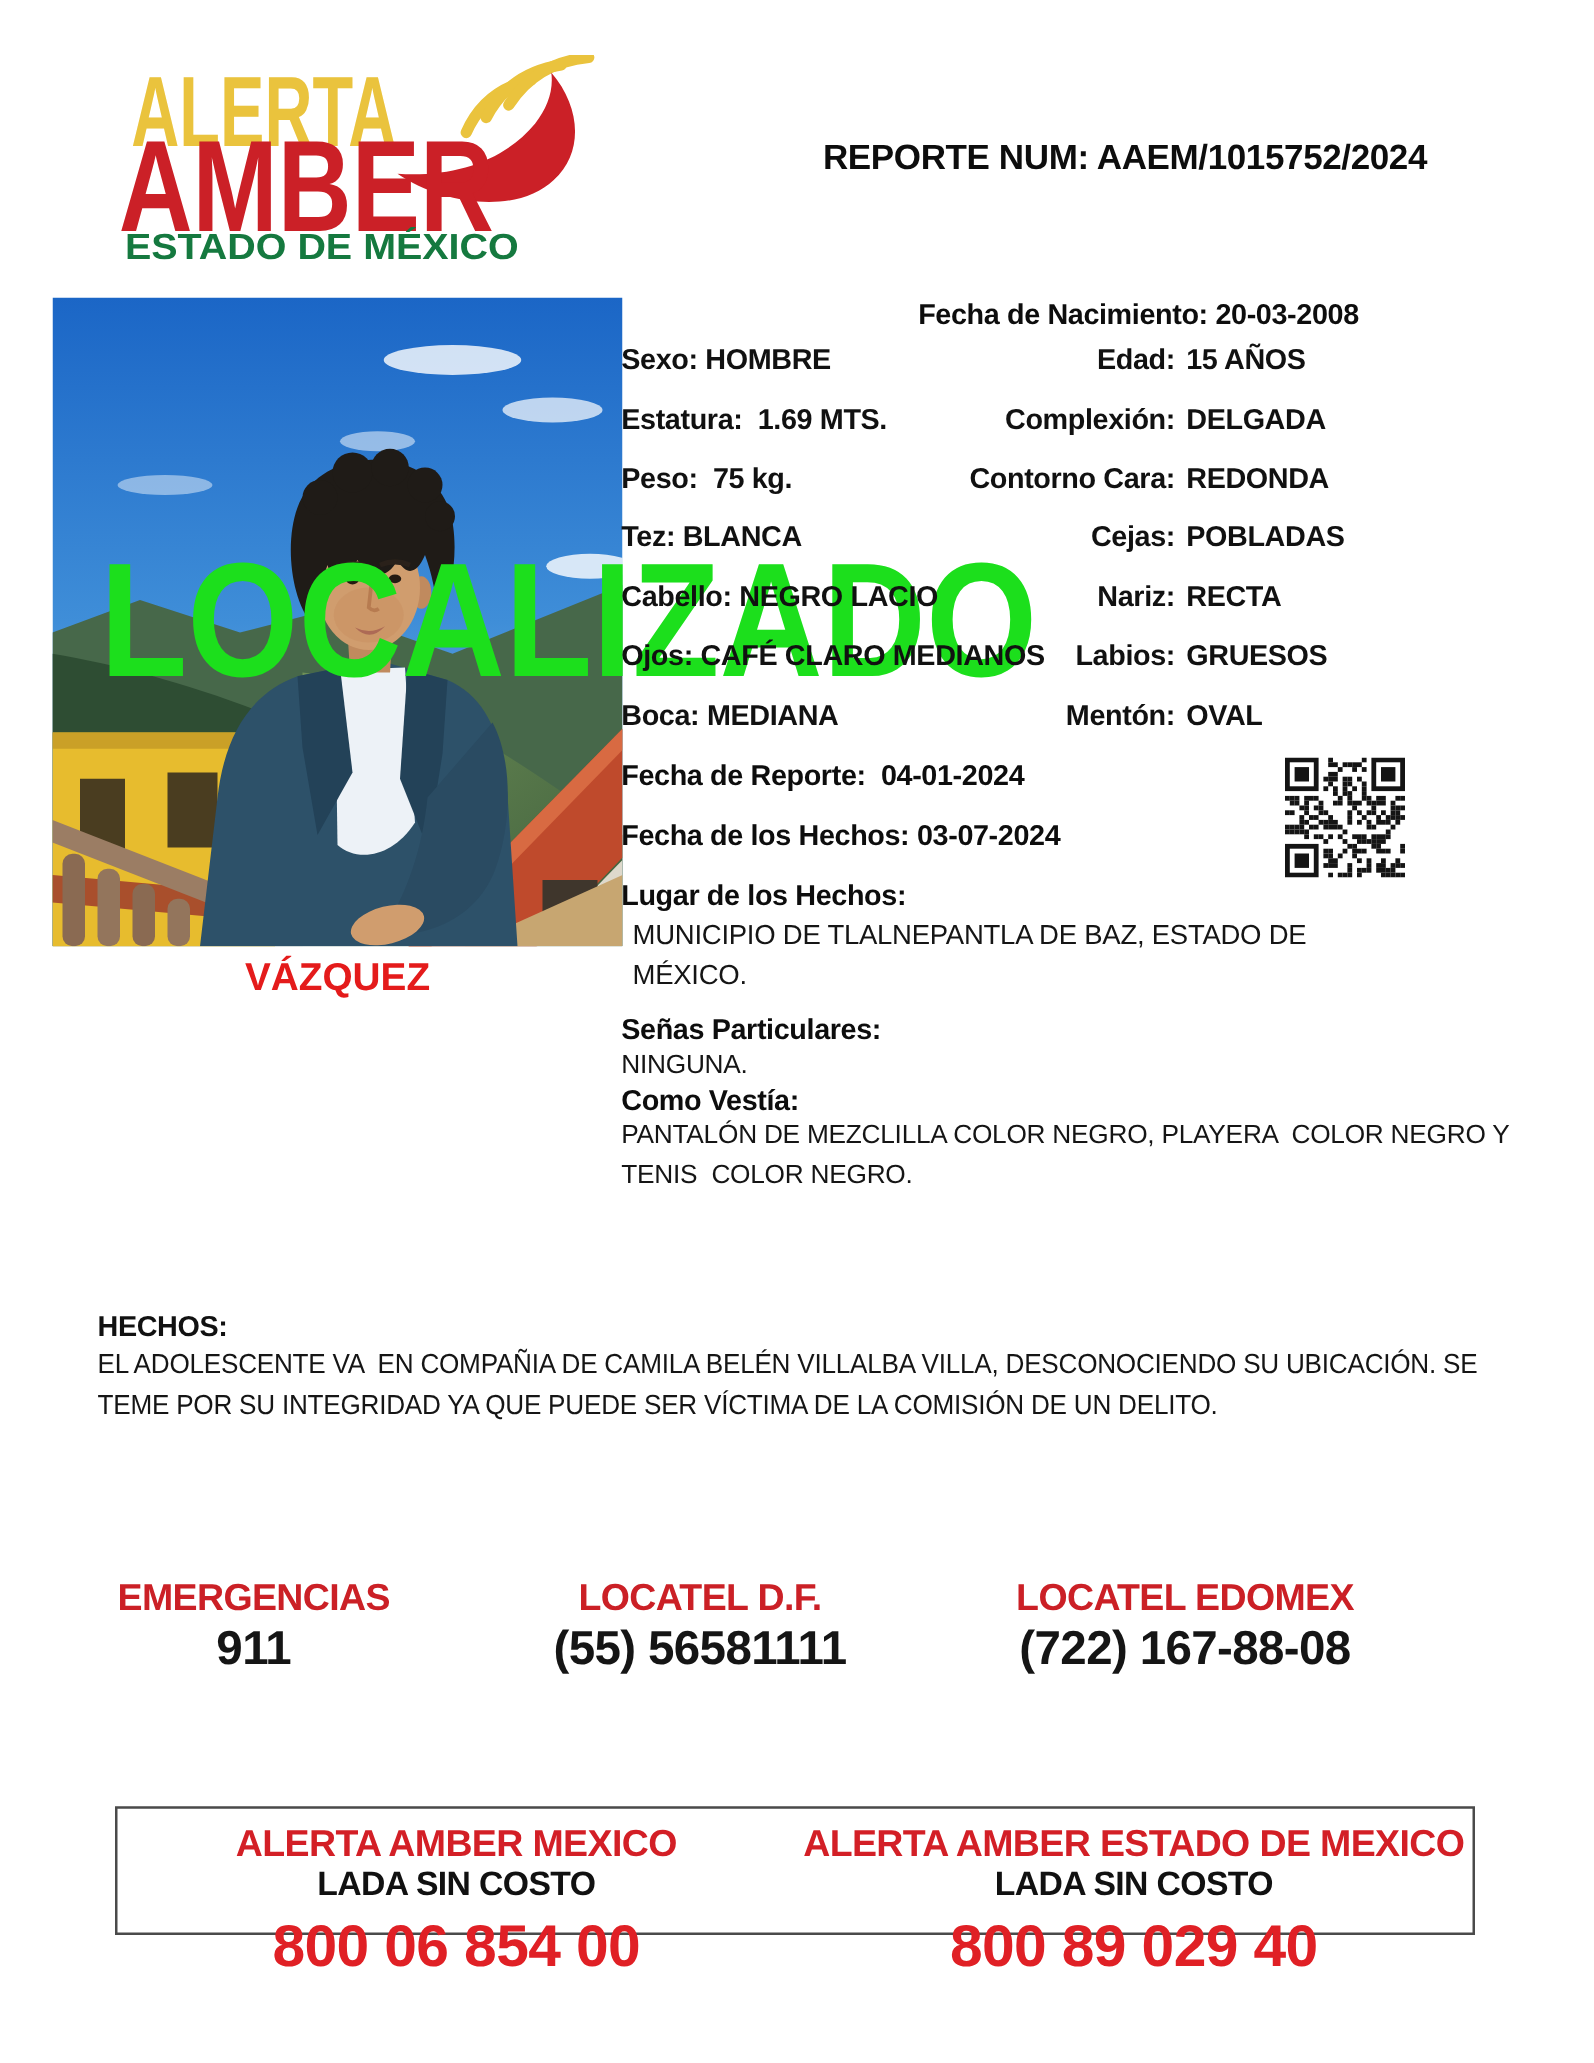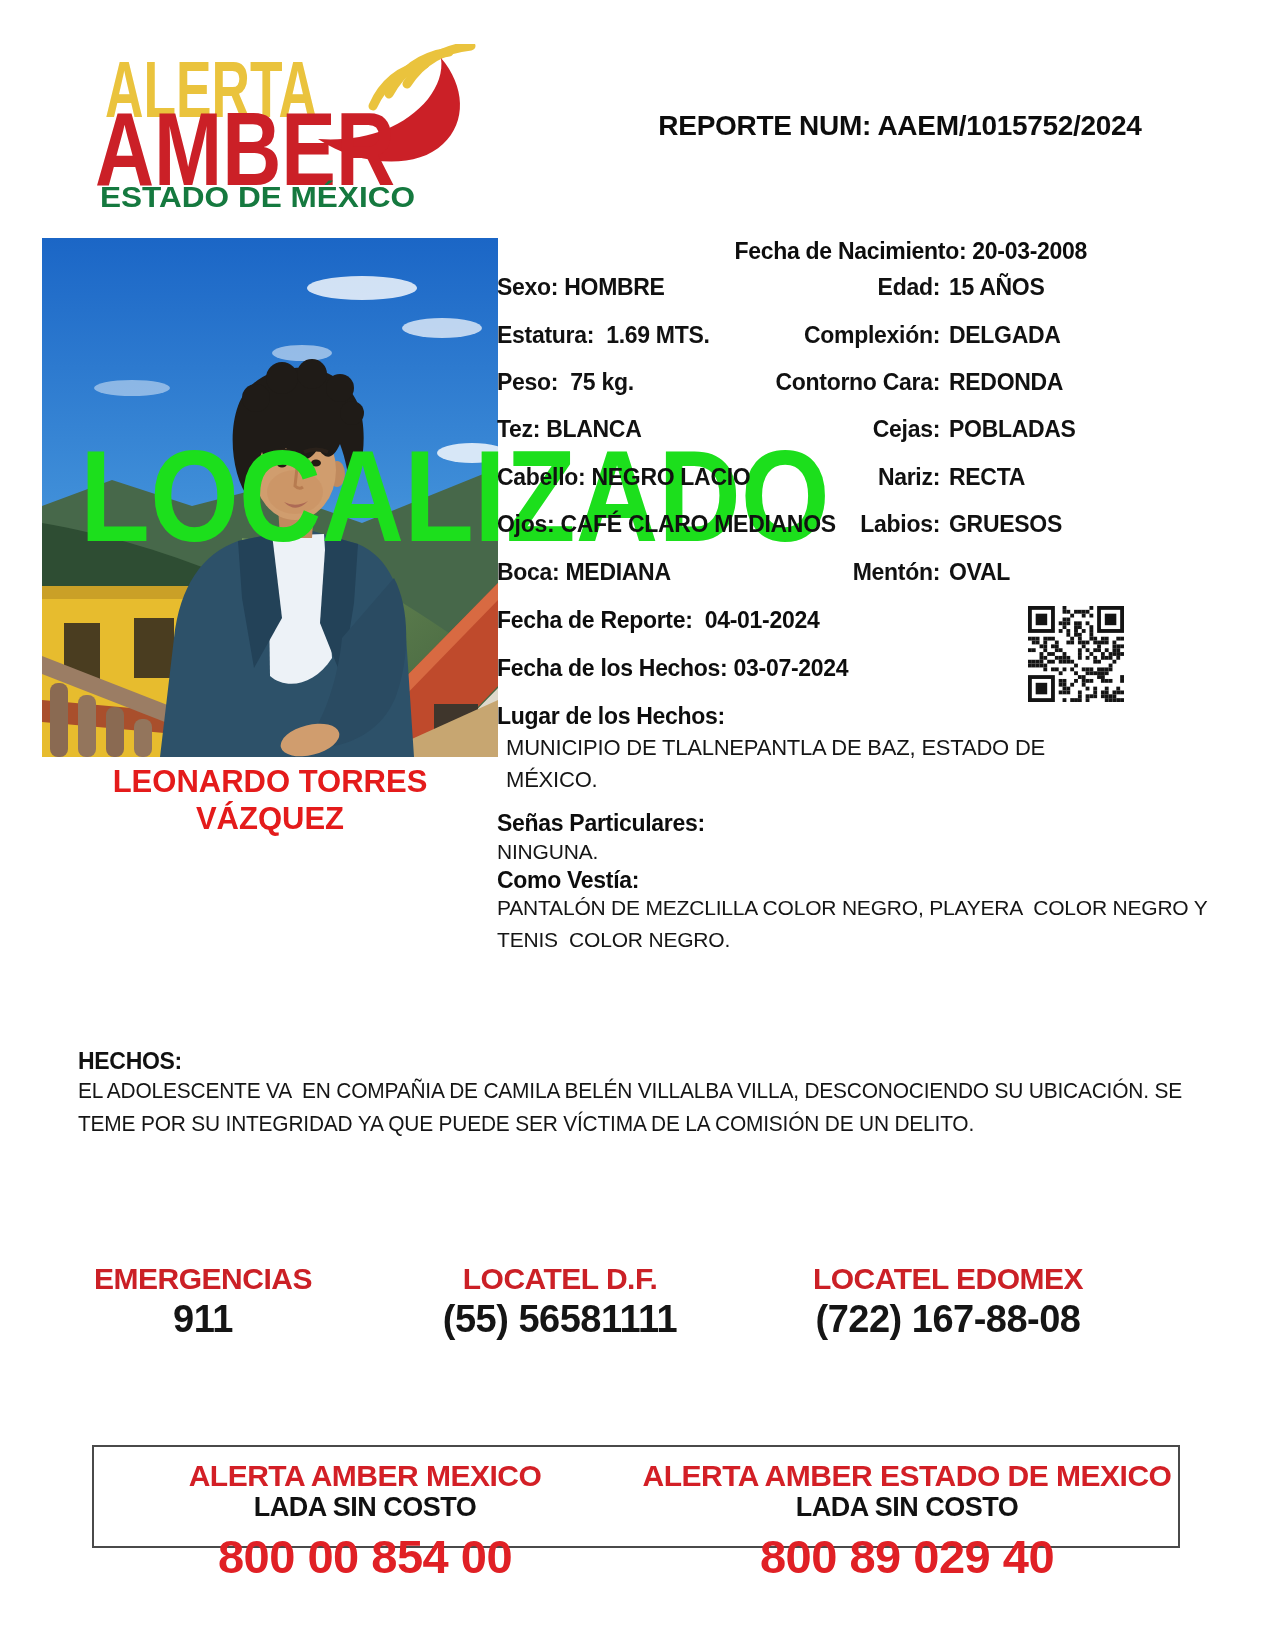--- a/index.html
+++ b/index.html
@@ -160,21 +160,20 @@
         <ellipse cx="274" cy="225" rx="5" ry="3.5" fill="#241a12"></ellipse>
         <path d="M255,230 L253,248 Q257,252 261,249" stroke="#b77b50" stroke-width="3" fill="none"></path>
         <path d="M242,264 Q254,270 266,263 Q254,276 242,264 Z" fill="#ad6a55"></path>
       </g>
     </svg>
   </div>
 
   <div class="watermark">LOCALIZADO</div>
 
   <div class="name">
-    <div>LEONARDO TORRES</div>
     <div>VÁZQUEZ</div>
   </div>
 
   <div class="fields">
     <div class="fline birth"><span>Fecha de Nacimiento:</span><span> </span><span>20-03-2008</span></div>
 
     <div class="frow" style="top:258px">
       <span class="fl"><span>Sexo:</span><span> </span><span>HOMBRE</span></span>
       <span class="frl">Edad:</span>
       <span class="frv">15 AÑOS</span>
@@ -452,21 +451,21 @@
   </div>
   <div class="contact c3">
     <div class="clabel">LOCATEL EDOMEX</div>
     <div class="cnumber">(722) 167-88-08</div>
   </div>
 
   <div class="fbox">
     <div class="fcol">
       <div class="ftitle">ALERTA AMBER MEXICO</div>
       <div class="fsub">LADA SIN COSTO</div>
-      <div class="fnumber">800 00 854 00</div>
+      <div class="fnumber">800 06 854 00</div>
     </div>
     <div class="fcol">
       <div class="ftitle">ALERTA AMBER ESTADO DE MEXICO</div>
       <div class="fsub">LADA SIN COSTO</div>
       <div class="fnumber">800 89 029 40</div>
     </div>
   </div>
 
 </div>
 

